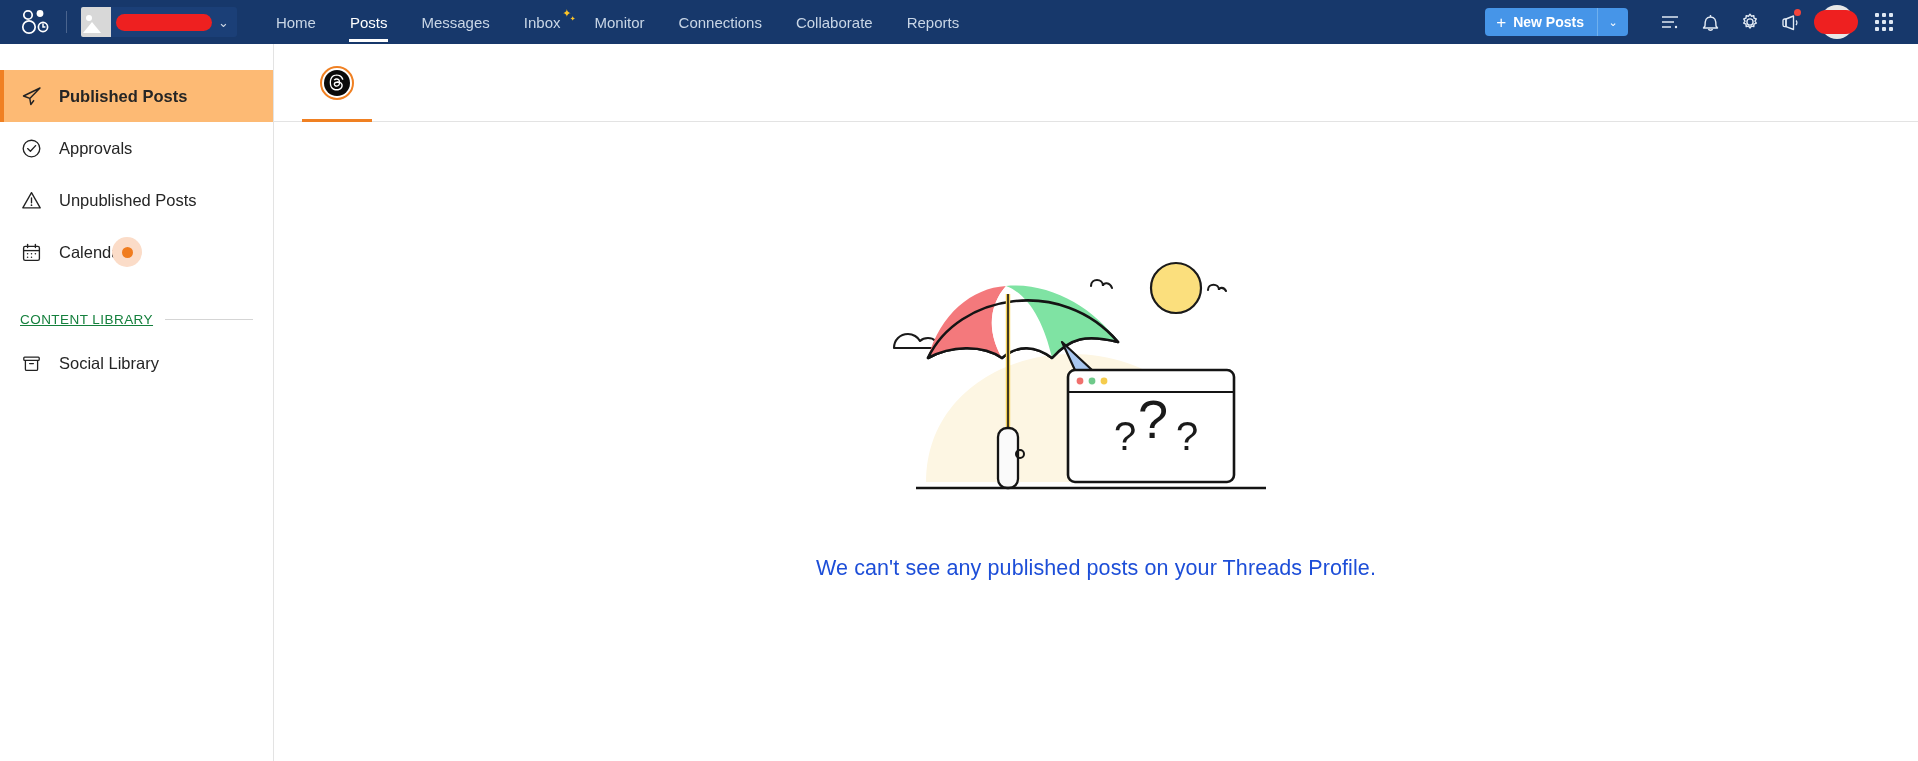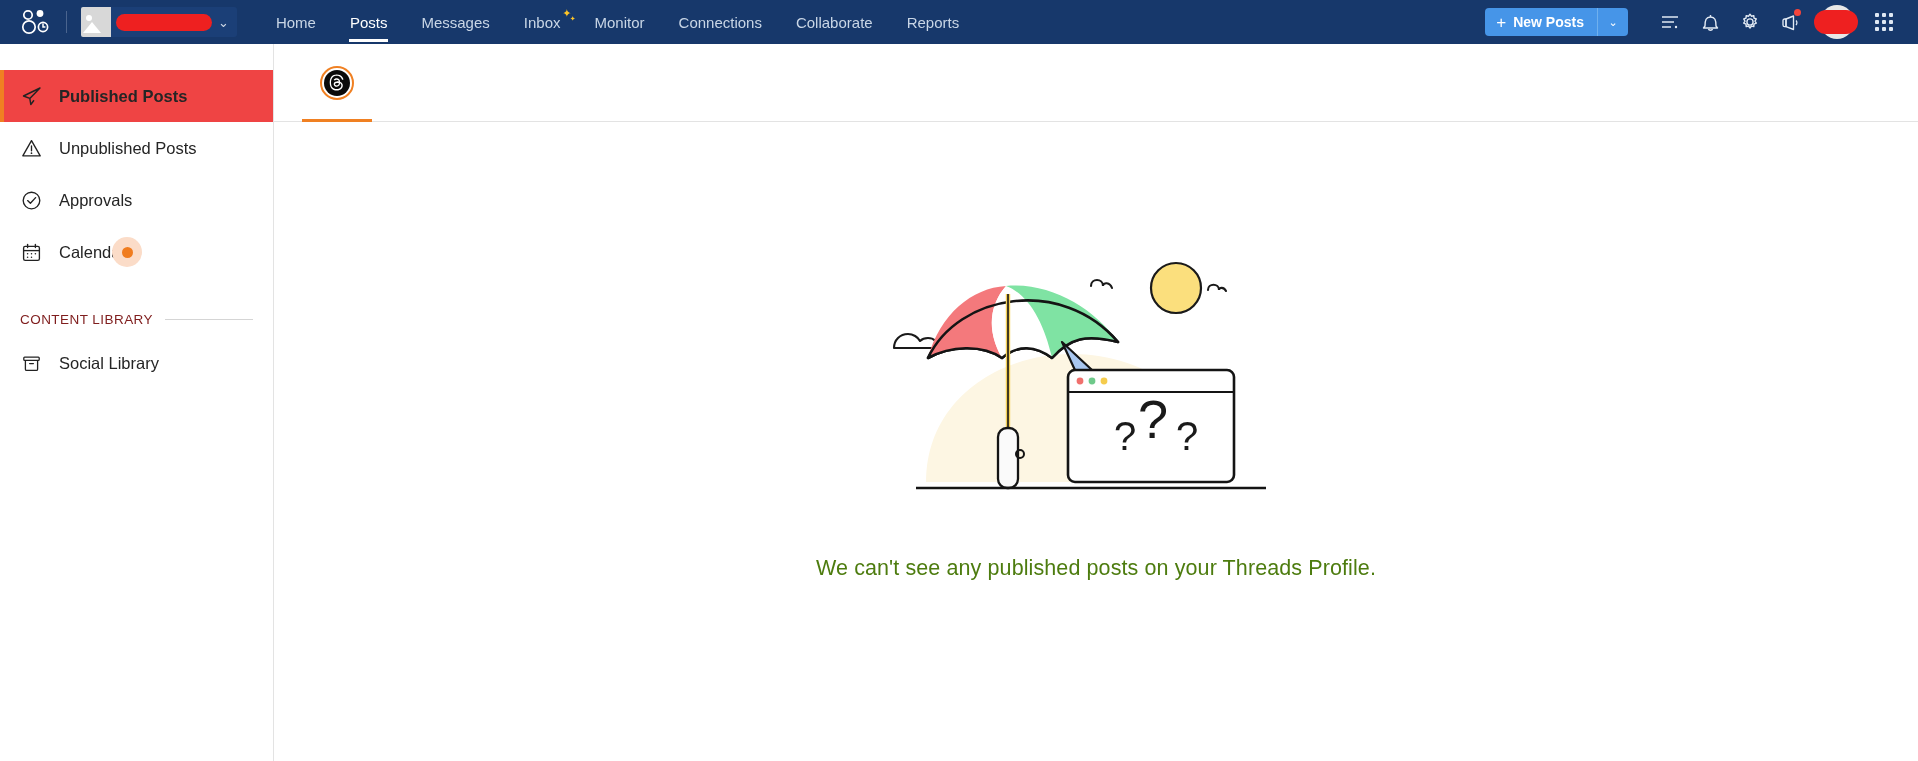--- a/index.html
+++ b/index.html
@@ -114,37 +114,37 @@
   .sidebar {
     width: 274px; flex: 0 0 274px; background: #fff;
     border-right: 1px solid #e3e3e3; padding-top: 26px;
   }
   .side-item {
     display: flex; align-items: center; gap: 17px;
     height: 52px; padding-left: 20px; color: #252525;
     font-size: 16.5px; position: relative;
   }
   .side-item.active {
-    background: #ef4444; font-weight: bold;
+    background: #fdba74; font-weight: bold;
     border-left: 4px solid #f08022; padding-left: 16px;
   }
   .side-ico { width: 22px; height: 22px; flex: 0 0 22px; display: flex; align-items:center; justify-content:center; }
   .pulse {
     position: absolute; left: 112px; top: 11px;
     width: 30px; height: 30px; border-radius: 50%;
     background: #fbdcc8; display: flex; align-items: center; justify-content: center;
   }
   .pulse i { width: 11px; height: 11px; border-radius: 50%; background: #f07c1f; display:block; }
 
   .section-head {
     display: flex; align-items: center; gap: 12px;
     padding: 34px 20px 0 20px; margin-bottom: 10px;
   }
   .section-head span {
-    color: #7f1d1d; font-size: 13.5px; letter-spacing: .45px; white-space: nowrap;
+    color: #15803d; font-size: 13.5px; letter-spacing: .45px; white-space: nowrap; text-decoration: underline;
   }
   .section-rule { flex: 1; height: 1px; background: #d5d5d5; }
 
   
   .main { flex: 1; display: flex; flex-direction: column; background: #fff; }
   .tabbar {
     height: 78px; border-bottom: 1px solid #e3e3e3;
     display: flex; align-items: center; padding-left: 28px;
   }
   .tab {
@@ -164,21 +164,21 @@
     width: 26px; height: 26px; border-radius: 50%; background: #0a0a0a;
     display: flex; align-items: center; justify-content: center;
   }
 
   .empty-area {
     flex: 1; display: flex; flex-direction: column;
     align-items: center; justify-content: center; padding-bottom: 60px;
   }
   .illus { width: 420px; height: 280px; }
   .empty-msg {
-    font-size: 21.5px; color: #4d7c0f; margin-top: 34px; letter-spacing: .1px;
+    font-size: 21.5px; color: #1d4ed8; margin-top: 34px; letter-spacing: .1px;
   }
 </style>
 </head>
 <body>
 
 <div class="topnav">
 
   <div class="brand-logo">
     <svg width="34" height="30" viewBox="0 0 34 30">
       <circle cx="10" cy="8" r="4.2" fill="none" stroke="#fff" stroke-width="1.7"></circle>
@@ -303,36 +303,36 @@
           <path d="M19 2 L2.5 10 L8.8 12.4 L19 2 Z M8.8 12.4 L9.8 18.5 L13 14.2" fill="none" stroke="#222" stroke-width="1.45" stroke-linejoin="round"></path>
         </svg>
       </span>
       <span>Published Posts</span>
     </div>
 
 
     <div class="side-item">
       <span class="side-ico">
         <svg width="21" height="21" viewBox="0 0 21 21">
+          <circle cx="10.5" cy="10.5" r="8.3" fill="none" stroke="#222" stroke-width="1.35"></circle>
+          <path d="M6.6 10.6 L9.4 13.3 L14.6 7.6" fill="none" stroke="#222" stroke-width="1.35" stroke-linecap="round" stroke-linejoin="round"></path>
+        </svg>
+      </span>
+      <span>Approvals</span>
+    </div>
+
+    <div class="side-item">
+      <span class="side-ico">
+        <svg width="21" height="21" viewBox="0 0 21 21">
           <path d="M10.5 2.6 L19.2 17.8 L1.8 17.8 Z" fill="none" stroke="#222" stroke-width="1.35" stroke-linejoin="round"></path>
           <line x1="10.5" y1="8" x2="10.5" y2="12.8" stroke="#222" stroke-width="1.35" stroke-linecap="round"></line>
           <circle cx="10.5" cy="15.2" r="0.85" fill="#222"></circle>
         </svg>
       </span>
       <span>Unpublished Posts</span>
-    </div>
-
-    <div class="side-item">
-      <span class="side-ico">
-        <svg width="21" height="21" viewBox="0 0 21 21">
-          <circle cx="10.5" cy="10.5" r="8.3" fill="none" stroke="#222" stroke-width="1.35"></circle>
-          <path d="M6.6 10.6 L9.4 13.3 L14.6 7.6" fill="none" stroke="#222" stroke-width="1.35" stroke-linecap="round" stroke-linejoin="round"></path>
-        </svg>
-      </span>
-      <span>Approvals</span>
     </div>
 
 
     <div class="side-item">
       <span class="side-ico">
         <svg width="21" height="21" viewBox="0 0 21 21">
           <rect x="2.6" y="4.4" width="15.8" height="14" rx="1.6" fill="none" stroke="#222" stroke-width="1.35"></rect>
           <line x1="2.6" y1="8.6" x2="18.4" y2="8.6" stroke="#222" stroke-width="1.35"></line>
           <line x1="6.6" y1="2.4" x2="6.6" y2="5.6" stroke="#222" stroke-width="1.35" stroke-linecap="round"></line>
           <line x1="14.4" y1="2.4" x2="14.4" y2="5.6" stroke="#222" stroke-width="1.35" stroke-linecap="round"></line>

